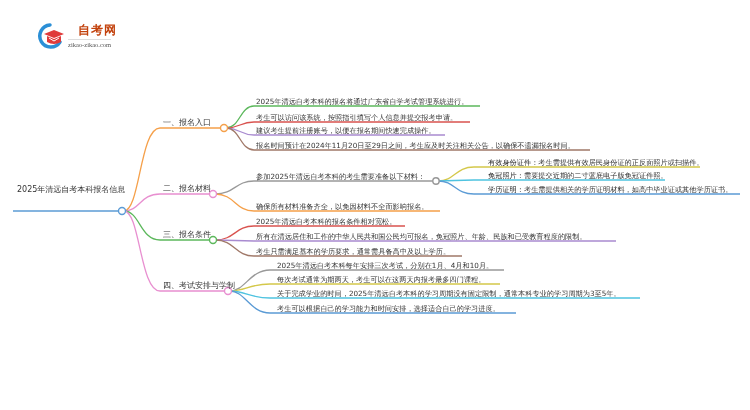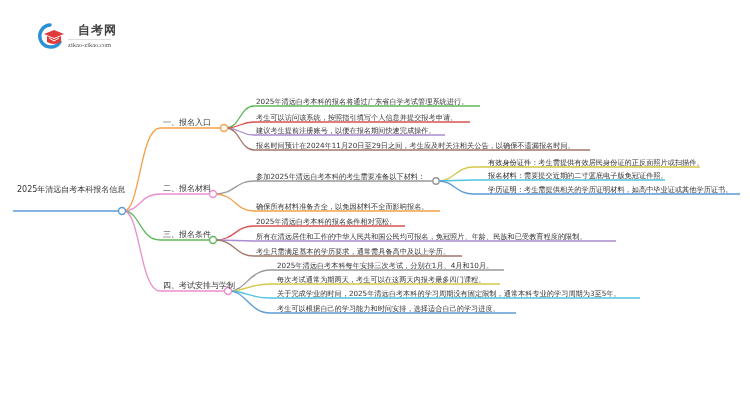--- a/index.html
+++ b/index.html
@@ -1,19 +1,19 @@
 <!DOCTYPE html>
 <html><head>
   <meta charset="utf-8">
   <style>
     html, body { margin: 0; padding: 0; background: #ffffff; }
     body { width: 750px; height: 410px; position: relative; overflow: hidden;
            font-family: "DejaVu Sans", "Liberation Sans", sans-serif; color: #333; }
     .logo { position: absolute; left: 36px; top: 22px; width: 110px; height: 30px; }
-    .logo-title { position: absolute; left: 42px; top: 0px; font-size: 12px; font-weight: bold; color: #404040; letter-spacing: 1px; font-family: Liberation Serif, serif; }
+    .logo-title { position: absolute; left: 42px; top: 0px; font-size: 12px; font-weight: bold; color: #c2410c; letter-spacing: 1px; font-family: Liberation Serif, serif; }
     .logo-sub { position: absolute; left: 32px; top: 17px; font-size: 6.5px; color: #555; border-top: 1px solid #ddd; padding-top: 1px; font-family: Liberation Serif, serif; }
     svg.lines { position: absolute; left: 0; top: 0; }
     .t { position: absolute; font-size: 7.2px; white-space: nowrap; color: #333; line-height: 9px; }
     .t b { font-weight: normal; color: #222; margin-left: 12px; }
     .branch { font-size: 8px; color: #333; }
     .root { font-size: 8px; color: #333; }
   </style>
 </head>
 <body>
 
@@ -77,21 +77,21 @@
 <div class="t branch" style="left:163px;top:230px">三、报名条件</div>
 <div class="t branch" style="left:163px;top:281px">四、考试安排与学制</div>
 
 <div class="t" style="left:256px;top:97px">2025年清远自考本科的报名将通过广东省自学考试管理系统进行。</div>
 <div class="t" style="left:256px;top:113px">考生可以访问该系统，按照指引填写个人信息并提交报考申请。</div>
 <div class="t" style="left:256px;top:126px">建议考生提前注册账号，以便在报名期间快速完成操作。</div>
 <div class="t" style="left:256px;top:141px">报名时间预计在2024年11月20日至29日之间，考生应及时关注相关公告，以确保不遗漏报名时间。</div>
 
 <div class="t" style="left:256px;top:172px">参加2025年清远自考本科的考生需要准备以下材料：</div>
 <div class="t" style="left:476px;top:158px"><b>有效身份证件</b><span>：考生需提供有效居民身份证的正反面照片或扫描件。</span></div>
-<div class="t" style="left:476px;top:171px"><b>报名材料</b><span>：需要提交近期的二寸蓝底电子版免冠证件照。</span></div>
+<div class="t" style="left:476px;top:171px"><b>免冠照片</b><span>：需要提交近期的二寸蓝底电子版免冠证件照。</span></div>
 <div class="t" style="left:476px;top:185px"><b>学历证明</b><span>：考生需提供相关的学历证明材料，如高中毕业证或其他学历证书。</span></div>
 <div class="t" style="left:256px;top:202px">确保所有材料准备齐全，以免因材料不全而影响报名。</div>
 
 <div class="t" style="left:256px;top:217px">2025年清远自考本科的报名条件相对宽松。</div>
 <div class="t" style="left:256px;top:232px">所有在清远居住和工作的中华人民共和国公民均可报名，免冠照片、年龄、民族和已受教育程度的限制。</div>
 <div class="t" style="left:256px;top:247px">考生只需满足基本的学历要求，通常需具备高中及以上学历。</div>
 
 <div class="t" style="left:277px;top:261px">2025年清远自考本科每年安排三次考试，分别在1月、4月和10月。</div>
 <div class="t" style="left:277px;top:275px">每次考试通常为期两天，考生可以在这两天内报考最多四门课程。</div>
 <div class="t" style="left:277px;top:289px">关于完成学业的时间，2025年清远自考本科的学习周期没有固定限制，通常本科专业的学习周期为3至5年。</div>

